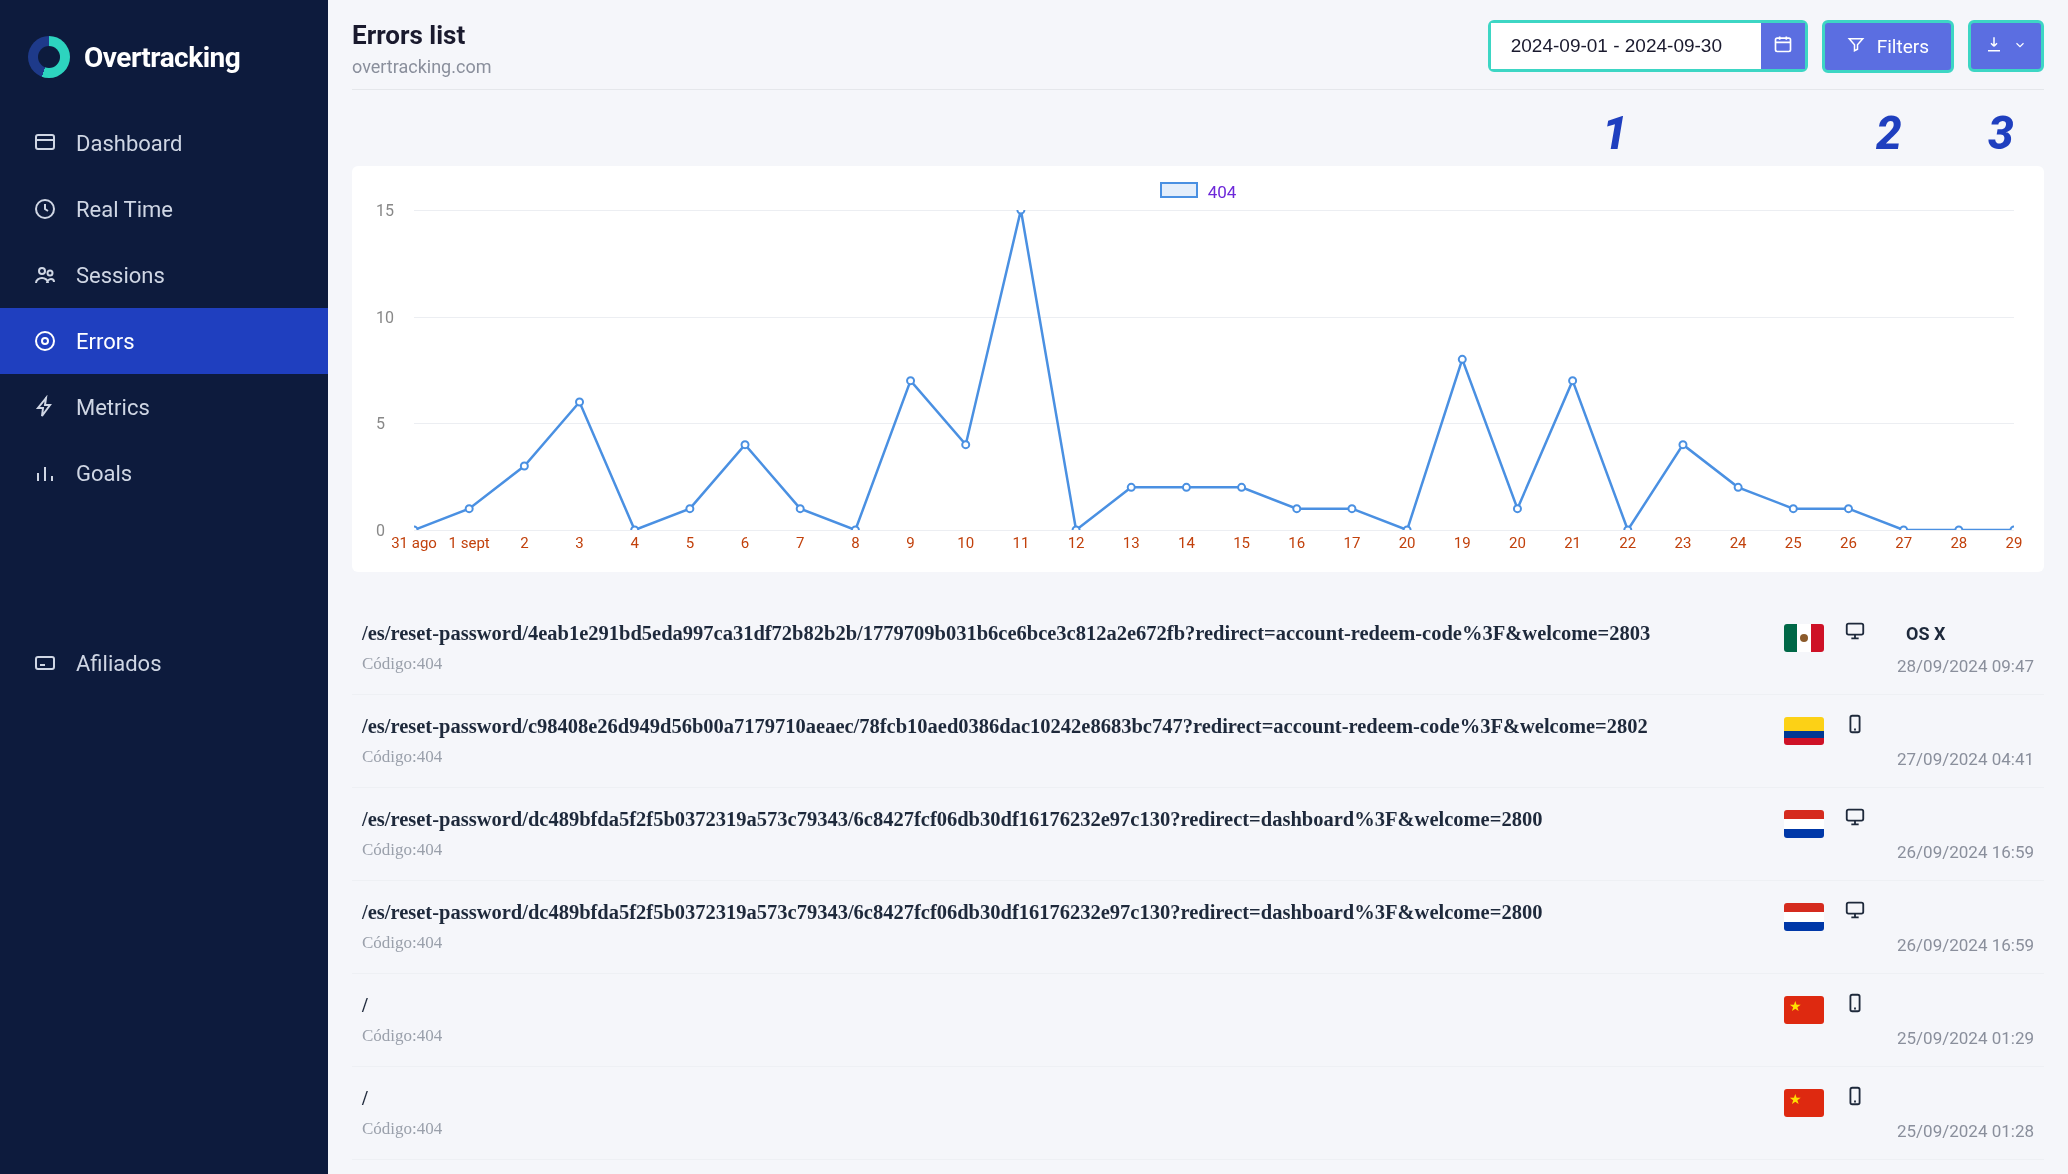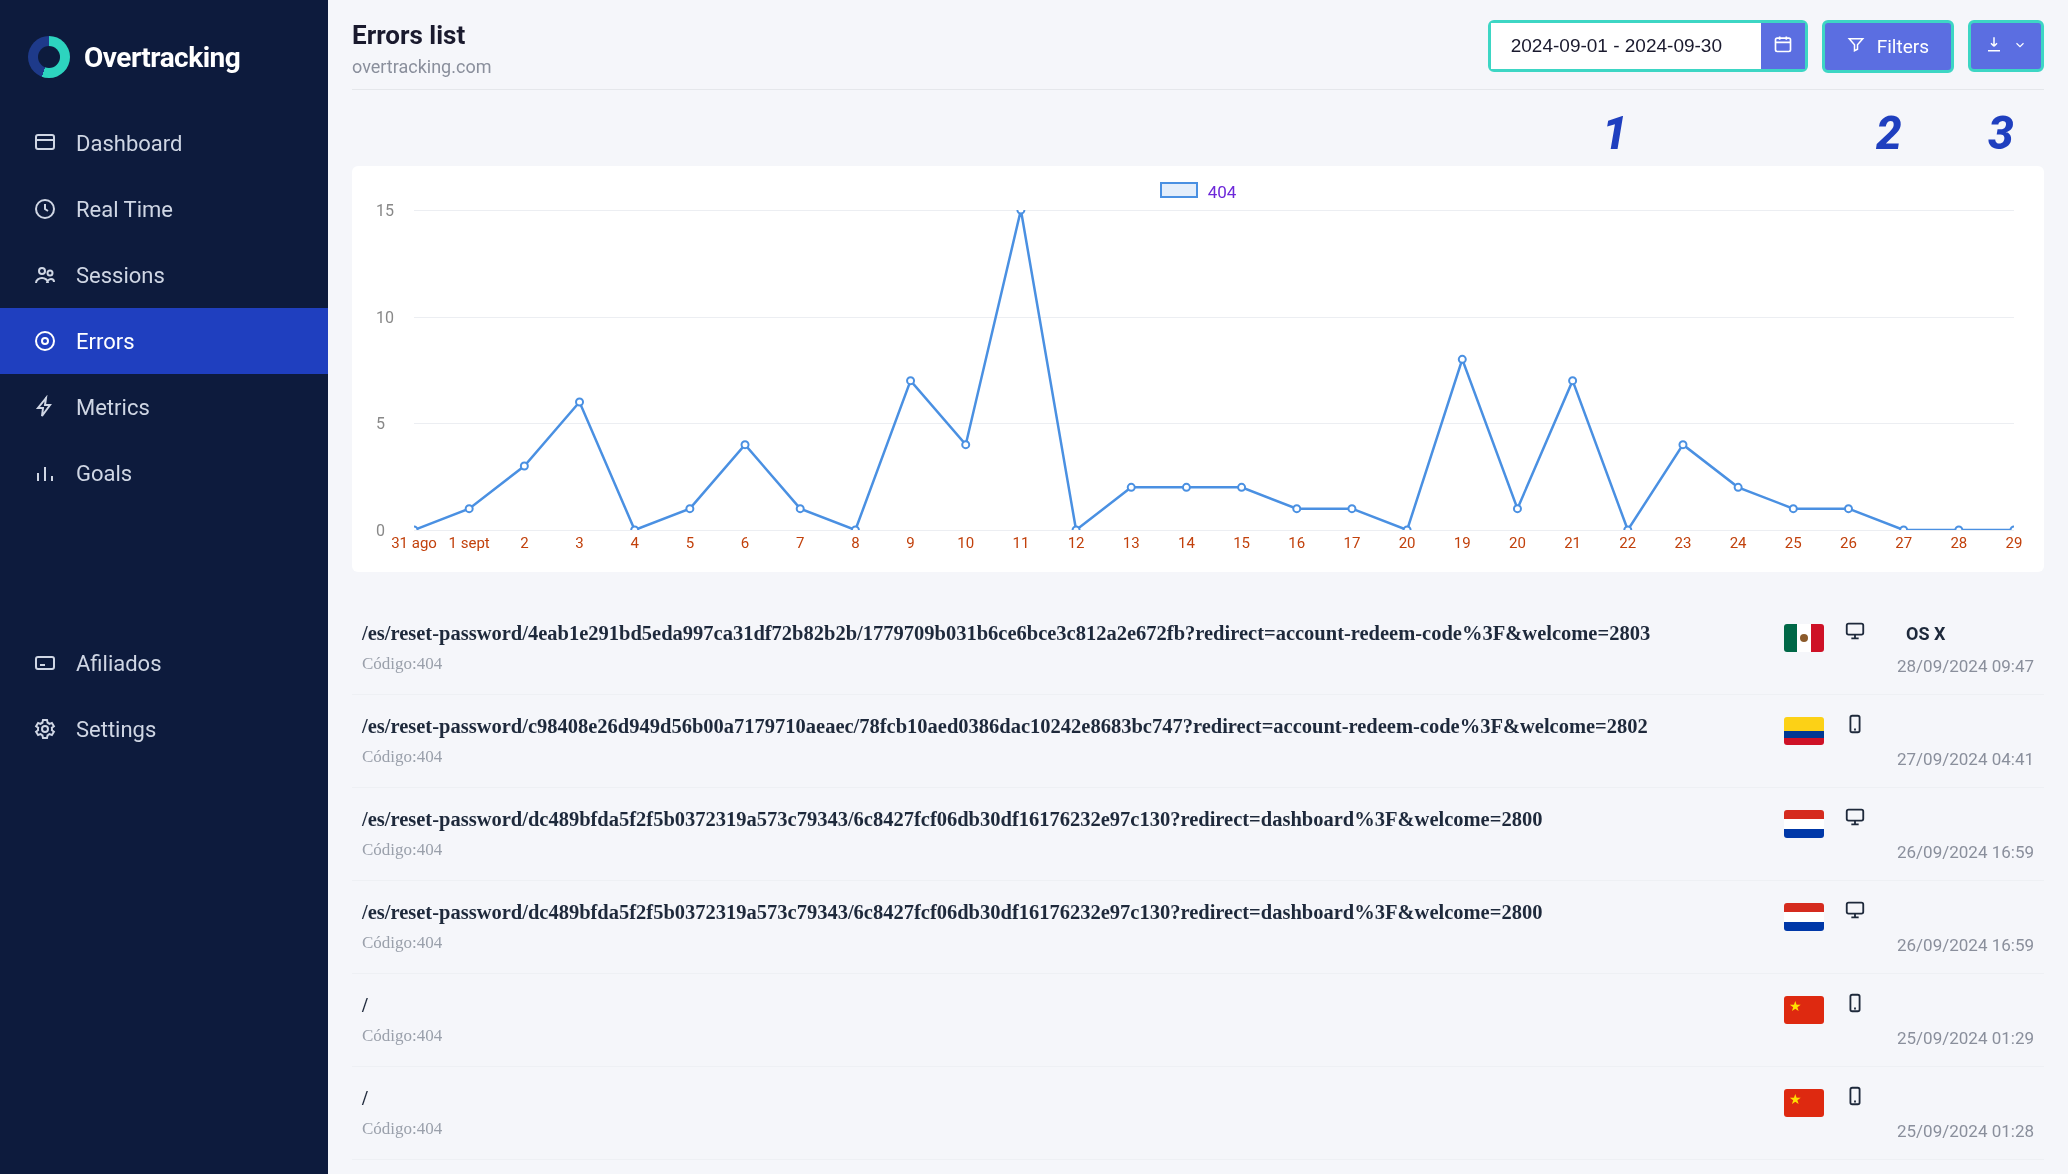--- a/index.html
+++ b/index.html
@@ -190,29 +190,20 @@
       </nav>
     <nav class="nav nav-bottom" id="nav-bottom">
         <div class="nav-item">
           <span class="nav-icon">
             <svg width="24" height="24" viewBox="0 0 24 24" fill="none" stroke="currentColor" stroke-width="2">
               <rect x="3" y="6" width="18" height="12" rx="2"></rect>
               <path d="M7 14h5"></path>
             </svg>
           </span>
           <span>Afiliados</span>
-        </div>
-        <div class="nav-item">
-          <span class="nav-icon">
-            <svg width="24" height="24" viewBox="0 0 24 24" fill="none" stroke="currentColor" stroke-width="2">
-              <circle cx="12" cy="12" r="3"></circle>
-              <path d="M19 12a7 7 0 0 0-.1-1.2l2-1.5-2-3.4-2.3 1a7 7 0 0 0-2-1.2L14 3h-4l-.6 2.7a7 7 0 0 0-2 1.2l-2.3-1-2 3.4 2 1.5A7 7 0 0 0 5 12c0 .4 0 .8.1 1.2l-2 1.5 2 3.4 2.3-1c.6.5 1.3.9 2 1.2L10 21h4l.6-2.7c.7-.3 1.4-.7 2-1.2l2.3 1 2-3.4-2-1.5c.1-.4.1-.8.1-1.2z"></path>
-            </svg>
-          </span>
-          <span>Settings</span>
         </div>
       </nav>
   </aside>
 
   <main class="main">
     <div class="header">
       <div class="title-block">
         <div class="page-title">Errors list</div>
         <div class="page-subtitle">overtracking.com</div>
       </div>

